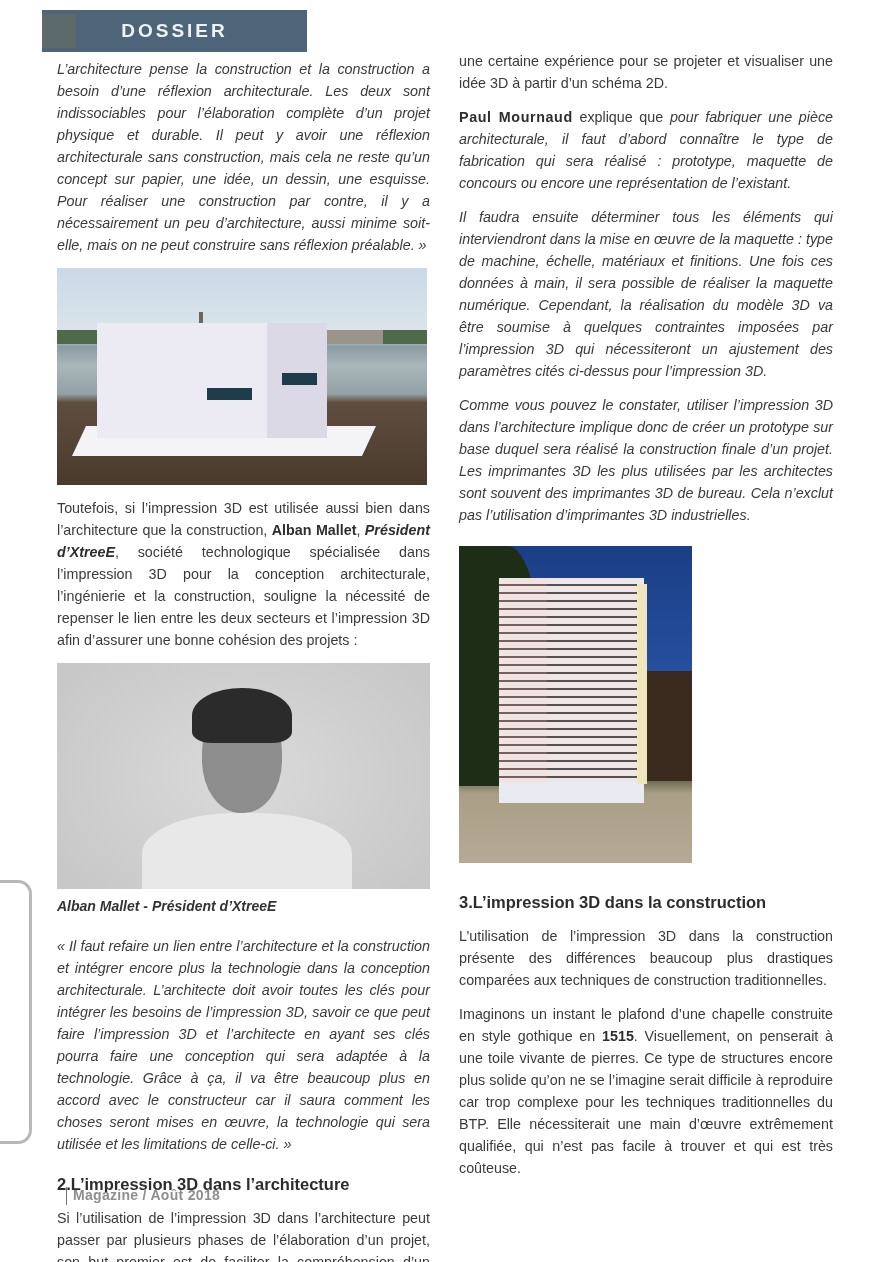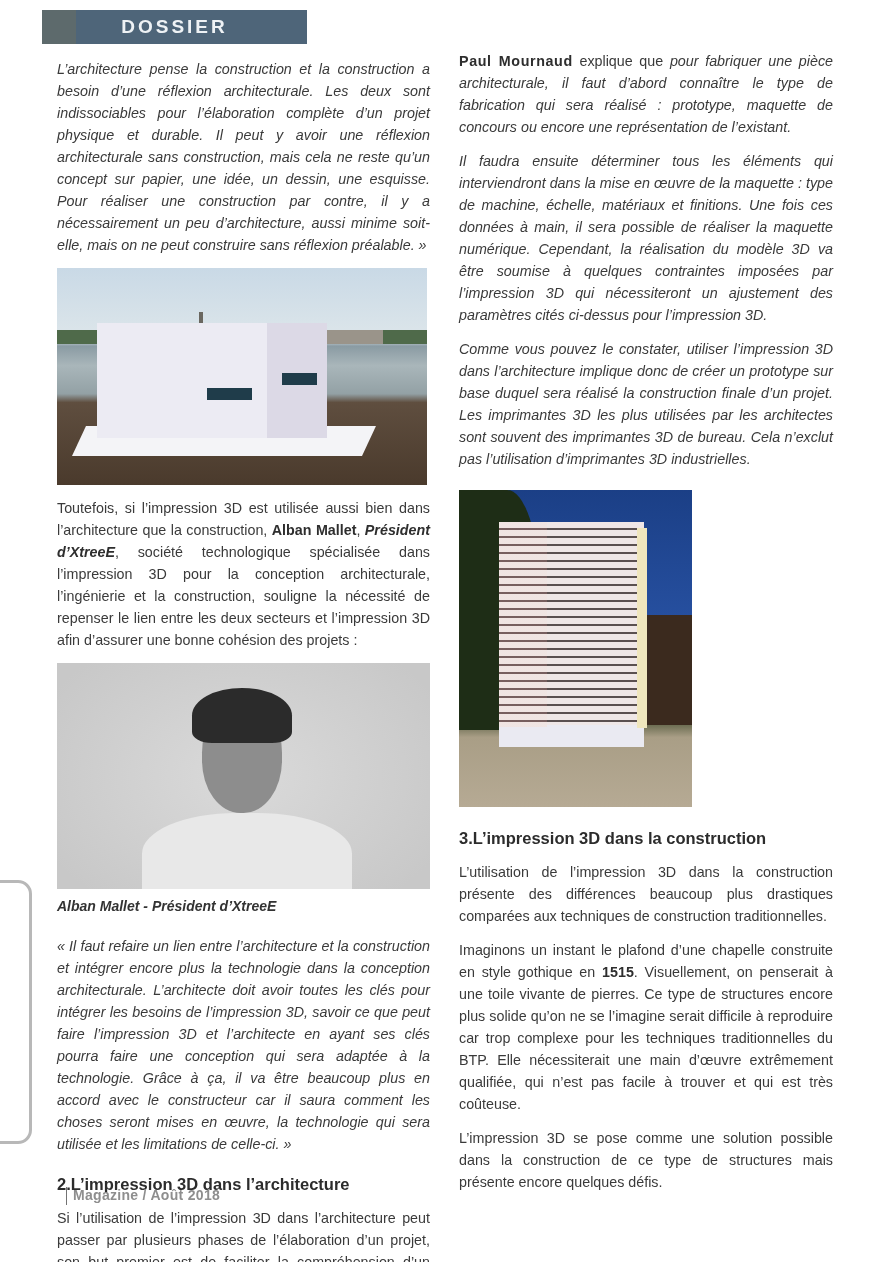--- a/index.html
+++ b/index.html
@@ -1,19 +1,19 @@
 <!DOCTYPE html>
 <html><head>
 <meta charset="utf-8">
 <style>
   html, body { margin: 0; padding: 0; background: #ffffff; }
   body { width: 892px; height: 1262px; position: relative; overflow: hidden;
          font-family: "Liberation Sans", sans-serif; color: #3a3a3a; }
 
-  .banner { position: absolute; left: 42px; top: 10px; width: 265px; height: 34px;
+  .banner { position: absolute; left: 42px; top: 10px; width: 265px; height: 42px;
             background: #4e6579; display: flex; align-items: center; }
   .banner-accent { width: 34px; height: 34px; background: #5d6a6c; }
   .banner-title { flex: 1; text-align: center; color: #eef2f5; font-size: 19px;
                   letter-spacing: 3px; font-weight: bold; padding-right: 34px; }
 
   .col { position: absolute; font-size: 14.3px; line-height: 22px; text-align: justify; }
   .col-left { left: 57px; top: 58px; width: 373px; }
   .col-right { left: 459px; top: 50px; width: 374px; }
 
   p { margin: 0 0 12px 0; }
@@ -87,31 +87,31 @@
   </div>
   <div class="caption">Alban Mallet - Président d’XtreeE</div>
 
   <p class="it">« Il faut refaire un lien entre l’architecture et la construction et intégrer encore plus la technologie dans la conception architecturale. L’architecte doit avoir toutes les clés pour intégrer les besoins de l’impression 3D, savoir ce que peut faire l’impression 3D et l’architecte en ayant ses clés pourra faire une conception qui sera adaptée à la technologie. Grâce à ça, il va être beaucoup plus en accord avec le constructeur car il saura comment les choses seront mises en œuvre, la technologie qui sera utilisée et les limitations de celle-ci. »</p>
 
   <h2>2.L’impression 3D dans l’architecture</h2>
   <p>Si l’utilisation de l’impression 3D dans l’architecture peut passer par plusieurs phases de l’élaboration d’un projet, son but premier est de faciliter la compréhension d’un projet. En effet, même s’ils ne s’en rendent pas toujours compte, les schémas des architectes ne se lisent pas aussi facilement qu’un livre et nécessitent</p>
 </div>
 
 <div class="col col-right">
+  <p>une certaine expérience pour se projeter et visualiser une idée 3D à partir d’un schéma 2D.</p>
   <p><b style="letter-spacing:.6px">Paul Mournaud</b><span> explique que </span><span class="it">pour fabriquer une pièce architecturale, il faut d’abord connaître le type de fabrication qui sera réalisé : prototype, maquette de concours ou encore une représentation de l’existant.</span></p>
   <p class="it">Il faudra ensuite déterminer tous les éléments qui interviendront dans la mise en œuvre de la maquette : type de machine, échelle, matériaux et finitions. Une fois ces données à main, il sera possible de réaliser la maquette numérique. Cependant, la réalisation du modèle 3D va être soumise à quelques contraintes imposées par l’impression 3D qui nécessiteront un ajustement des paramètres cités ci-dessus pour l’impression 3D.</p>
   <p class="it">Comme vous pouvez le constater, utiliser l’impression 3D dans l’architecture implique donc de créer un prototype sur base duquel sera réalisé la construction finale d’un projet. Les imprimantes 3D les plus utilisées par les architectes sont souvent des imprimantes 3D de bureau. Cela n’exclut pas l’utilisation d’imprimantes 3D industrielles.</p>
 
   <div class="img img-tower" aria-label="Maquette d’immeuble tour imprimée en 3D">
     <div class="tree"></div>
     <div class="wall"></div>
     <div class="tower"></div>
     <div class="tower-side"></div>
     <div class="tower-edge"></div>
   </div>
 
-  <h2 style="margin-top:20px">3.L’impression 3D dans la construction</h2>
+  <h2 style="margin-top:28px">3.L’impression 3D dans la construction</h2>
   <p>L’utilisation de l’impression 3D dans la construction présente des différences beaucoup plus drastiques comparées aux techniques de construction traditionnelles.</p>
   <p><span>Imaginons un instant le plafond d’une chapelle construite en style gothique en </span><b>1515</b><span>. Visuellement, on penserait à une toile vivante de pierres. Ce type de structures encore plus solide qu’on ne se l’imagine serait difficile à reproduire car trop complexe pour les techniques traditionnelles du BTP. Elle nécessiterait une main d’œuvre extrêmement qualifiée, qui n’est pas facile à trouver et qui est très coûteuse.</span></p>
-  <p>L’impression 3D se pose comme une solution possible dans la construction de ce type de structures mais présente encore quelques défis.</p>
 </div>
 
 <div class="footer">Magazine / Août  2018</div>
 
 </body></html>

